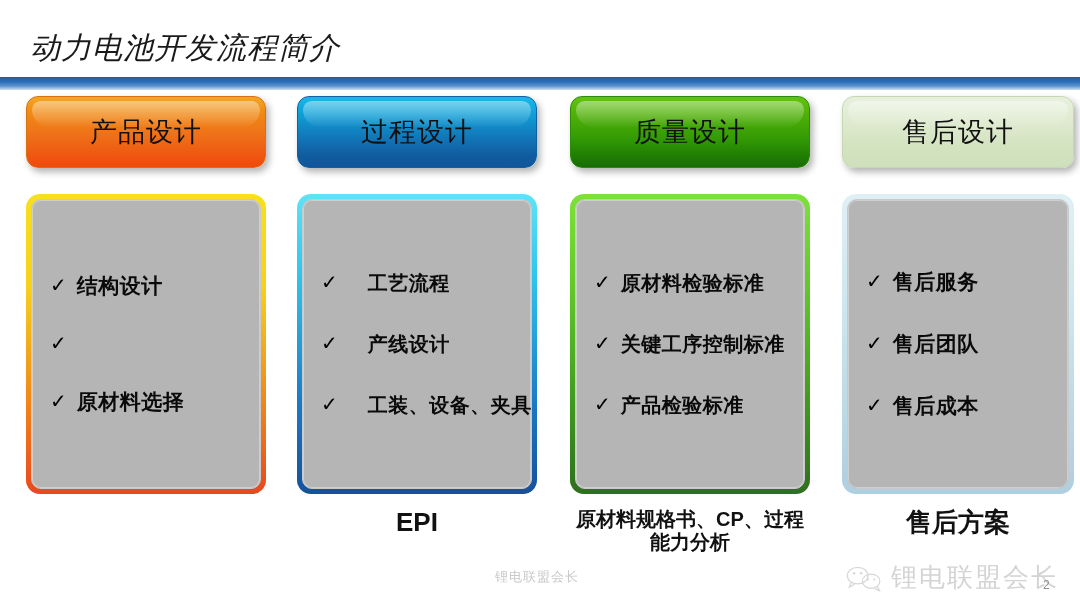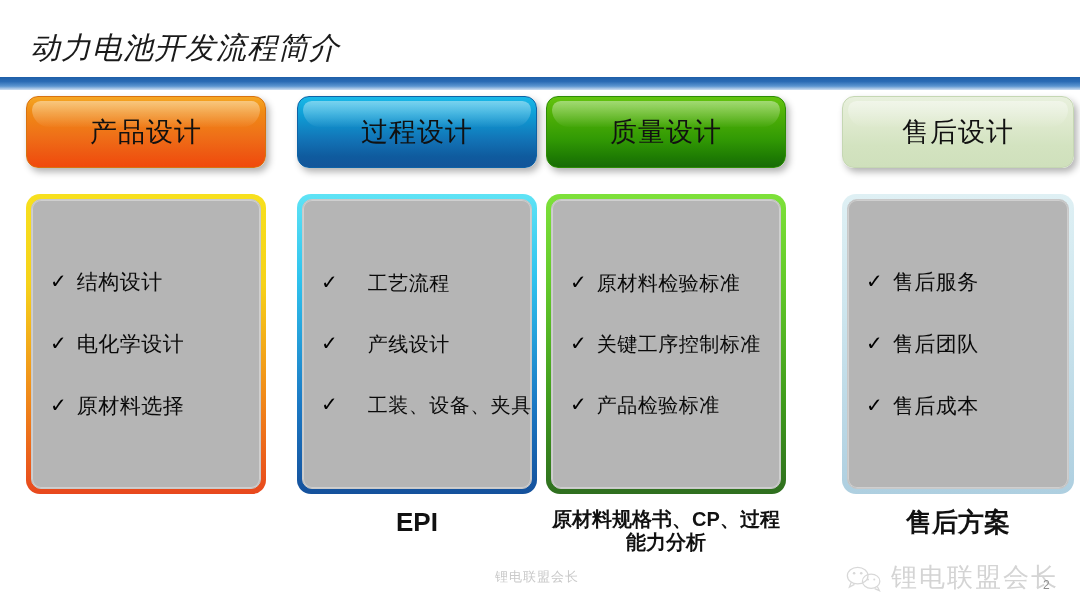--- a/index.html
+++ b/index.html
@@ -44,21 +44,21 @@
     width: 1080px;
     height: 500px;
   }
   .column {
     position: absolute;
     top: 0;
     width: 240px;
   }
   .col-0 { left: 26px;  }
   .col-1 { left: 297px; }
-  .col-2 { left: 546px; }
+  .col-2 { left: 570px; }
   .col-3 { left: 842px; }
   .col-3 { width: 232px; }
 
   
   .pill {
     position: relative;
     height: 70px;
     border-radius: 12px;
     display: flex;
     align-items: center;
@@ -144,21 +144,21 @@
   }
   .check-icon {
     font-size: 20px;
     color: #000000;
     line-height: 1;
     flex: 0 0 auto;
     transform: translateY(-1px);
   }
   .bullet-text {
     font-size: 21px;
-    font-weight: normal;
+    font-weight: bold;
     color: #0a0a0a;
     letter-spacing: 0.5px;
     white-space: nowrap;
   }
   .panel-green  .bullet-text { font-size: 20px; }
   .panel-blue   .bullet-text { font-size: 20px; margin-left: 20px; }
 
   
   .caption {
     position: absolute;
@@ -220,21 +220,20 @@
     </div>
     <div class="panel panel-orange">
       <div class="panel-inner">
         <ul class="bullet-list">
           <li class="bullet">
             <span class="check-icon">✓</span>
             <span class="bullet-text">结构设计</span>
           </li>
           <li class="bullet">
             <span class="check-icon">✓</span>
-            <span class="bullet-text">电化学设计</span>
           </li>
           <li class="bullet">
             <span class="check-icon">✓</span>
             <span class="bullet-text">原材料选择</span>
           </li>
         </ul>
       </div>
     </div>
   </div>
 

